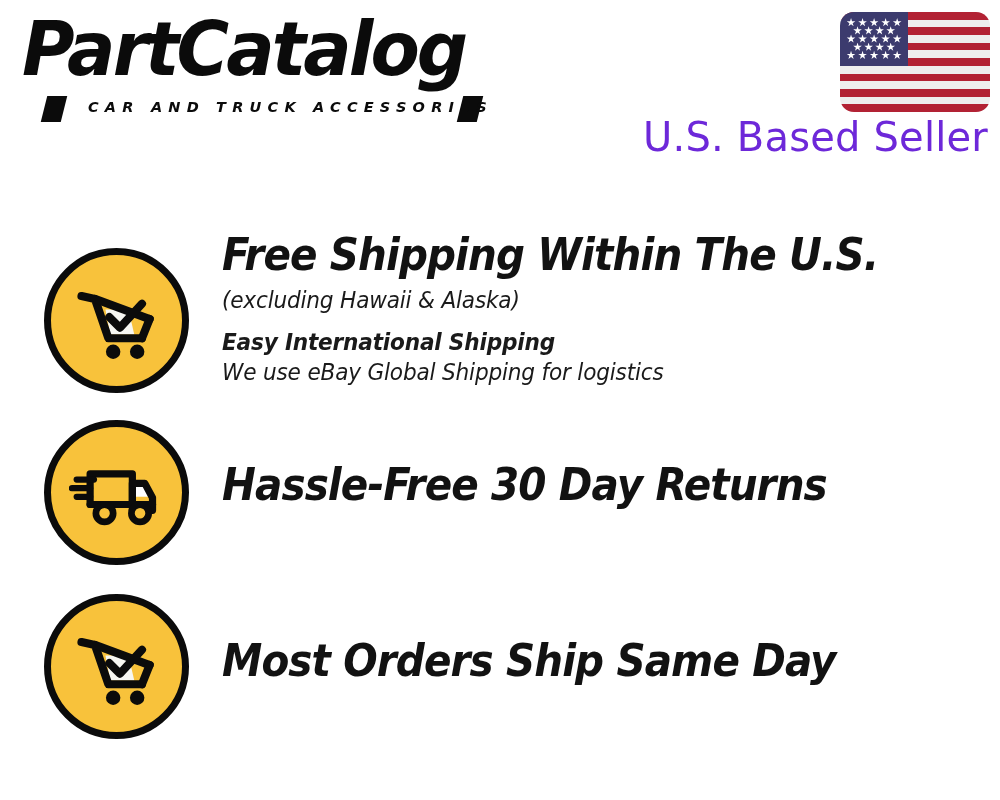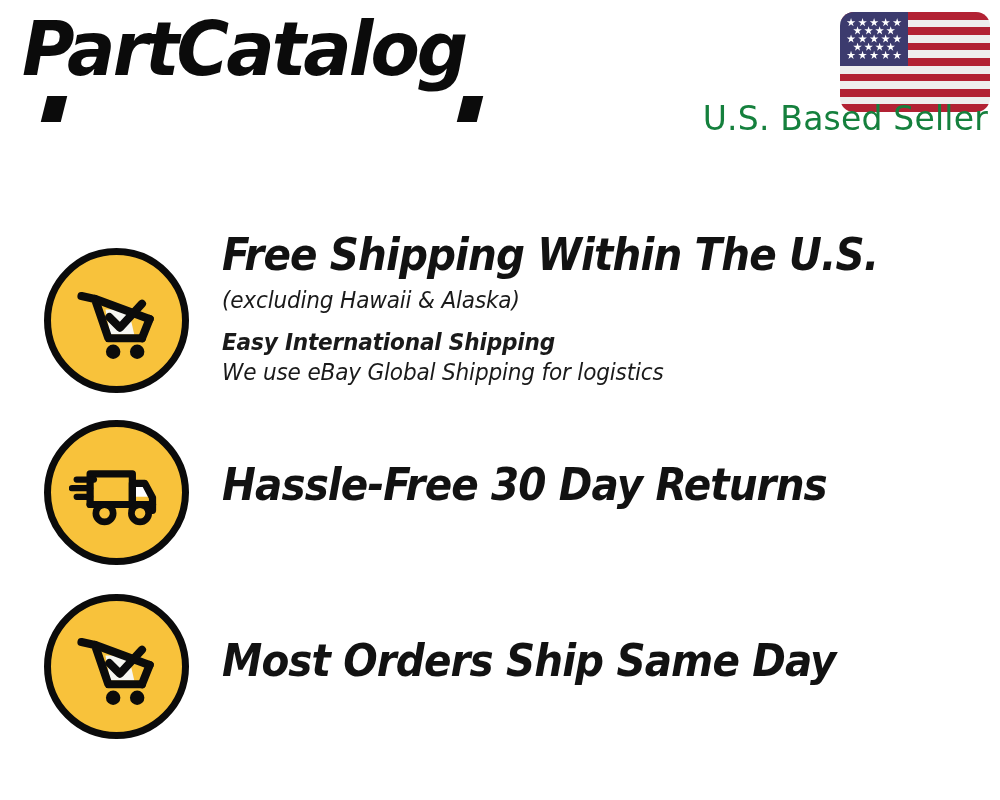--- a/index.html
+++ b/index.html
@@ -110,25 +110,25 @@
   .flag .star-row.odd { padding: 0 7px; }
   .star {
     width: 9px;
     height: 9px;
     background: #ffffff;
     clip-path: polygon(50% 0%, 61% 35%, 98% 35%, 68% 57%, 79% 91%, 50% 70%, 21% 91%, 32% 57%, 2% 35%, 39% 35%);
   }
   .seller-label {
     position: absolute;
     right: 12px;
-    top: 100px;
+    top: 114px;
     font-family: "DejaVu Sans", sans-serif;
     font-weight: 400;
-    font-size: 33px;
-    color: #15803d;
+    font-size: 40px;
+    color: #6d28d9;
     letter-spacing: 0.2px;
     white-space: nowrap;
     line-height: 1.15;
   }
 
   
   .feature {
     position: absolute;
     left: 0;
     width: 1000px;
@@ -202,20 +202,21 @@
 </style>
 </head>
 <body>
 
 <div id="banner">
 
   <div class="logo-block">
     <div class="logo-wordmark">PartCatalog</div>
     <div class="logo-slash left"></div>
     <div class="logo-slash right"></div>
+    <div class="logo-tagline">CAR AND TRUCK ACCESSORIES</div>
   </div>
 
   <div class="flag-wrap">
     <div class="flag">
       <div class="stripe" style="top:0%"></div>
       <div class="stripe" style="top:15.385%"></div>
       <div class="stripe" style="top:30.769%"></div>
       <div class="stripe" style="top:46.154%"></div>
       <div class="stripe" style="top:61.538%"></div>
       <div class="stripe" style="top:76.923%"></div>

